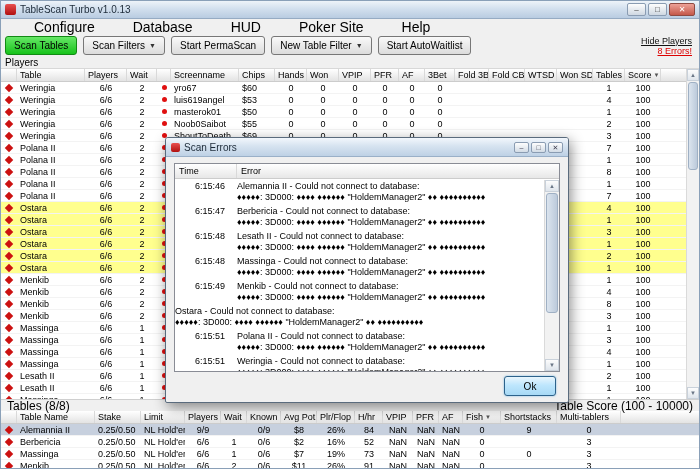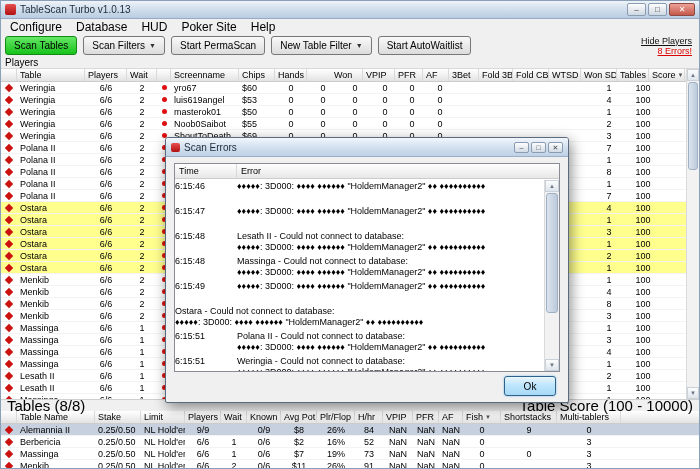--- a/index.html
+++ b/index.html
@@ -16,21 +16,21 @@
     background:linear-gradient(#eef3f9,#d3e0ee 45%,#b9cce1);border-bottom:1px solid #96abc3;}
   .app-icon{width:11px;height:11px;border-radius:2px;background:linear-gradient(#e85050,#b01010);
     margin-right:4px;flex:none;}
   .title-text{font-size:10px;color:#1c2a38;}
   .caption-buttons{margin-left:auto;display:flex;gap:2px;}
   .cap-btn{width:19px;height:13px;border:1px solid #8a9cb2;border-radius:2px;
     background:linear-gradient(#fdfdfd,#cfd8e2);font-size:8px;line-height:11px;text-align:center;color:#333;}
   .cap-btn.close{width:26px;background:linear-gradient(#eda197,#c4584a);color:#fff;border-color:#8e4a42;}
   
   .menubar{height:15px;display:flex;align-items:center;padding:0 2px;background:#f0f0f0;}
-  .menu-item{padding:1px 7px;font-size:12px;}
+  .menu-item{padding:1px 7px;font-size:14px;margin-left:24px;}
   .toolbar{height:23px;display:flex;align-items:center;gap:6px;padding:0 4px;}
   .btn{height:19px;padding:0 8px;font-size:10px;display:inline-flex;align-items:center;gap:4px;
     border:1px solid #777;border-radius:3px;background:linear-gradient(#f9f9f9,#dcdcdc);white-space:nowrap;}
   .btn.green{background:linear-gradient(#66e766,#17c31b);border-color:#128a14;}
   .arrow{font-size:7px;color:#333;}
   .toolbar-right{margin-left:auto;display:flex;flex-direction:column;align-items:flex-end;line-height:10px;padding-right:3px;}
   .link{font-size:9px;text-decoration:underline;color:#111;}
   .link.err{color:#dd0000;}
   
   .players-label{height:11px;font-size:10px;line-height:11px;padding-left:4px;}
@@ -49,40 +49,40 @@
   
   .vscroll{position:absolute;top:0;right:0;bottom:0;width:13px;background:#f2f2f2;
     border-left:1px solid #dadada;display:flex;flex-direction:column;}
   .sb-btn{height:12px;background:linear-gradient(#fcfcfc,#dfe5ec);border:1px solid #c9d1da;
     font-size:6px;line-height:10px;text-align:center;color:#6a7686;flex:none;}
   .sb-track{flex:1;position:relative;}
   .sb-thumb{position:absolute;left:1px;right:1px;border-radius:3px;
     background:linear-gradient(90deg,#dbe4ee,#bccadb);border:1px solid #9fb0c4;}
   
   .tables-bar{height:12px;display:flex;justify-content:space-between;align-items:center;
-    padding:0 6px 0 6px;border-top:1px solid #cfcfcf;font-size:15px;background:#f0f0f0;}
+    padding:0 6px 0 6px;border-top:1px solid #cfcfcf;font-size:12px;background:#f0f0f0;}
   .btable{background:#fff;height:70px;overflow:hidden;}
   
   .dialog{position:absolute;left:164px;top:136px;width:404px;height:266px;z-index:20;
     background:#f0f0f0;border:1px solid #5a6b7d;border-radius:3px 3px 2px 2px;
     box-shadow:2px 4px 14px rgba(0,0,0,.45);}
   .dlg-title{height:19px;display:flex;align-items:center;padding:0 5px;border-radius:2px 2px 0 0;
     background:linear-gradient(#f2f7fc,#d6e3f0 45%,#bed1e5);border-bottom:1px solid #9ab0c8;}
   .dlg-icon{width:9px;height:9px;background:linear-gradient(#e85050,#b01010);border-radius:2px;margin-right:4px;flex:none;}
   .dlg-title-text{font-size:10px;color:#1c2a38;}
   .dlg-caps{margin-left:auto;display:flex;gap:2px;}
   .dlg-cap{width:15px;height:11px;border:1px solid #8a9cb2;border-radius:2px;
     background:linear-gradient(#fdfdfd,#d3dce6);font-size:7px;line-height:9px;text-align:center;color:#445;}
   .dlg-body{position:absolute;top:19px;left:0;right:0;bottom:0;padding:6px 8px 30px 8px;}
   .errlist{position:relative;background:#fff;border:1px solid #898c95;height:100%;overflow:hidden;}
   .errhead{display:flex;height:15px;background:linear-gradient(#ffffff,#e7e7e7);border-bottom:1px solid #cccccc;font-size:9px;}
   .errhead .etime{width:62px;border-right:1px solid #d9d9d9;padding:2px 4px;}
   .errhead .eerr{flex:1;padding:2px 4px;}
   .entry{display:flex;height:25px;}
-  .entry .etime{width:62px;padding:2px 0;flex:none;}
+  .entry .etime{width:62px;padding:2px 20px;flex:none;}
   .entry .emsg{flex:1;padding:2px 4px 0 0;line-height:11px;overflow:hidden;white-space:nowrap;}
   .escroll{position:absolute;top:16px;right:0;bottom:0;width:15px;background:#f2f2f2;
     border-left:1px solid #dadada;display:flex;flex-direction:column;}
   .ok-btn{position:absolute;right:12px;bottom:6px;width:52px;height:20px;font-size:10px;
     font-family:"Liberation Sans",sans-serif;
     border:1px solid #2c628b;border-radius:3px;
     background:linear-gradient(#eaf6fd,#bee6fd 45%,#a7d9f5);box-shadow:0 0 2px #6fb4e0;}
 </style>
 </head>
 <body>
@@ -143,21 +143,21 @@
       </div>
       <div class="c hc al" style="width: 68px;">
         <span>Screenname</span>
       </div>
       <div class="c hc al" style="width: 36px;">
         <span>Chips</span>
       </div>
       <div class="c hc al" style="width: 32px;">
         <span>Hands</span>
       </div>
-      <div class="c hc al" style="width: 32px; margin-left: 24px;">
+      <div class="c hc al" style="width: 32px;">
         <span>Won</span>
       </div>
       <div class="c hc al" style="width: 32px;">
         <span>VPIP</span>
       </div>
       <div class="c hc al" style="width: 28px;">
         <span>PFR</span>
       </div>
       <div class="c hc al" style="width: 26px;">
         <span>AF</span>
@@ -1025,46 +1025,49 @@
   <div class="dlg-body">
     <div class="errlist">
       <div class="errhead">
         <div class="etime">Time</div>
         <div class="eerr">Error</div>
       </div>
       <div id="entries">
           <div class="entry">
             <div class="etime">6:15:46</div>
             <div class="emsg">
+              <div>Alemannia II - Could not connect to database:</div>
               <div>♦♦♦♦♦: 3D000: ♦♦♦♦ ♦♦♦♦♦♦ "HoldemManager2" ♦♦ ♦♦♦♦♦♦♦♦♦♦</div>
             </div>
           </div>
           <div class="entry">
             <div class="etime">6:15:47</div>
             <div class="emsg">
+              <div>Berbericia - Could not connect to database:</div>
               <div>♦♦♦♦♦: 3D000: ♦♦♦♦ ♦♦♦♦♦♦ "HoldemManager2" ♦♦ ♦♦♦♦♦♦♦♦♦♦</div>
             </div>
           </div>
           <div class="entry">
             <div class="etime">6:15:48</div>
             <div class="emsg">
               <div>Lesath II - Could not connect to database:</div>
               <div>♦♦♦♦♦: 3D000: ♦♦♦♦ ♦♦♦♦♦♦ "HoldemManager2" ♦♦ ♦♦♦♦♦♦♦♦♦♦</div>
             </div>
           </div>
           <div class="entry">
             <div class="etime">6:15:48</div>
             <div class="emsg">
               <div>Massinga - Could not connect to database:</div>
               <div>♦♦♦♦♦: 3D000: ♦♦♦♦ ♦♦♦♦♦♦ "HoldemManager2" ♦♦ ♦♦♦♦♦♦♦♦♦♦</div>
             </div>
           </div>
           <div class="entry">
             <div class="etime">6:15:49</div>
             <div class="emsg">
+              <div>Menkib - Could not connect to database:</div>
               <div>♦♦♦♦♦: 3D000: ♦♦♦♦ ♦♦♦♦♦♦ "HoldemManager2" ♦♦ ♦♦♦♦♦♦♦♦♦♦</div>
             </div>
           </div>
           <div class="entry">
             <div class="emsg">
               <div>Ostara - Could not connect to database:</div>
               <div>♦♦♦♦♦: 3D000: ♦♦♦♦ ♦♦♦♦♦♦ "HoldemManager2" ♦♦ ♦♦♦♦♦♦♦♦♦♦</div>
             </div>
           </div>
           <div class="entry">

